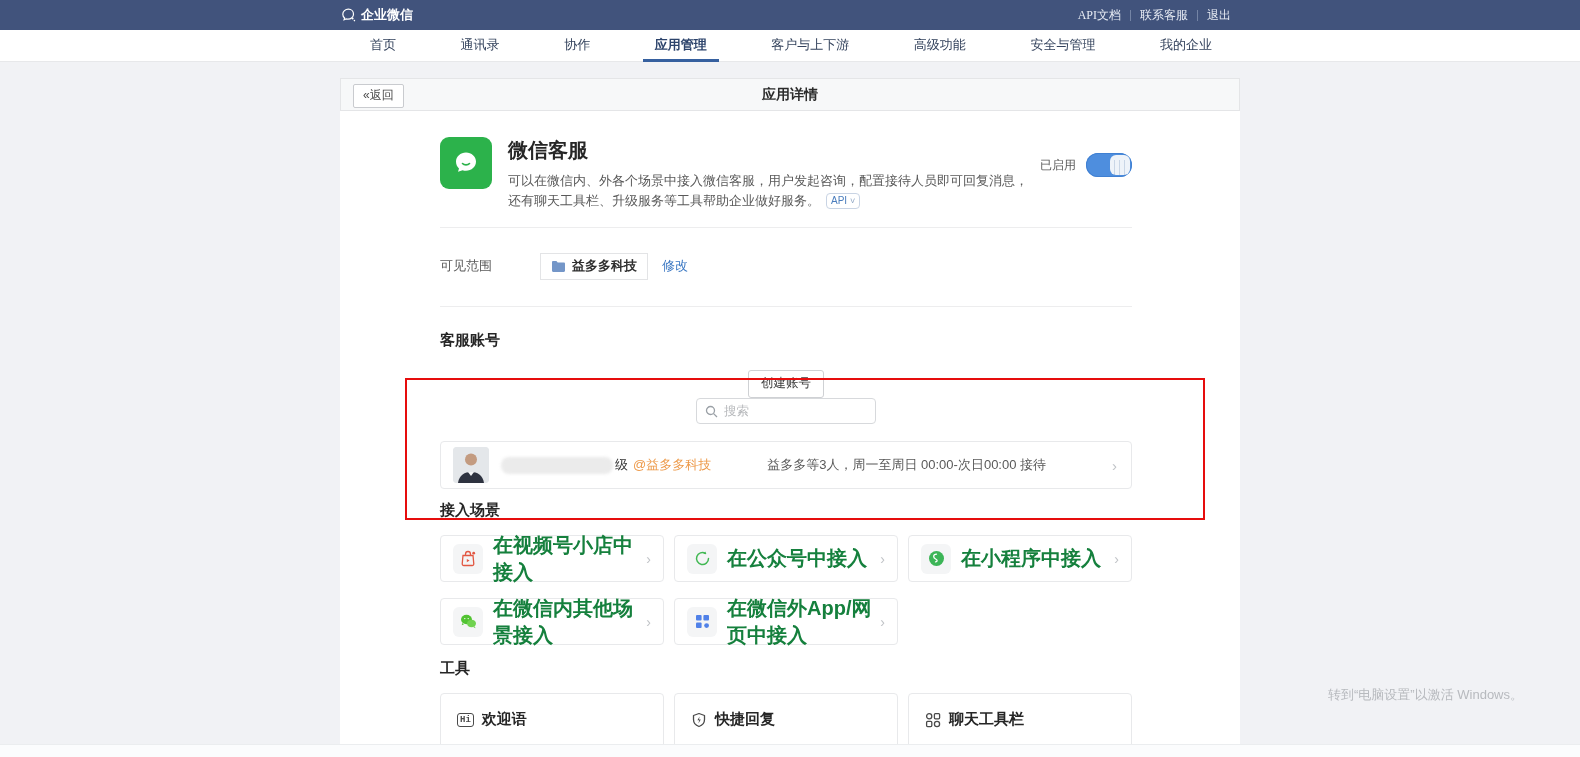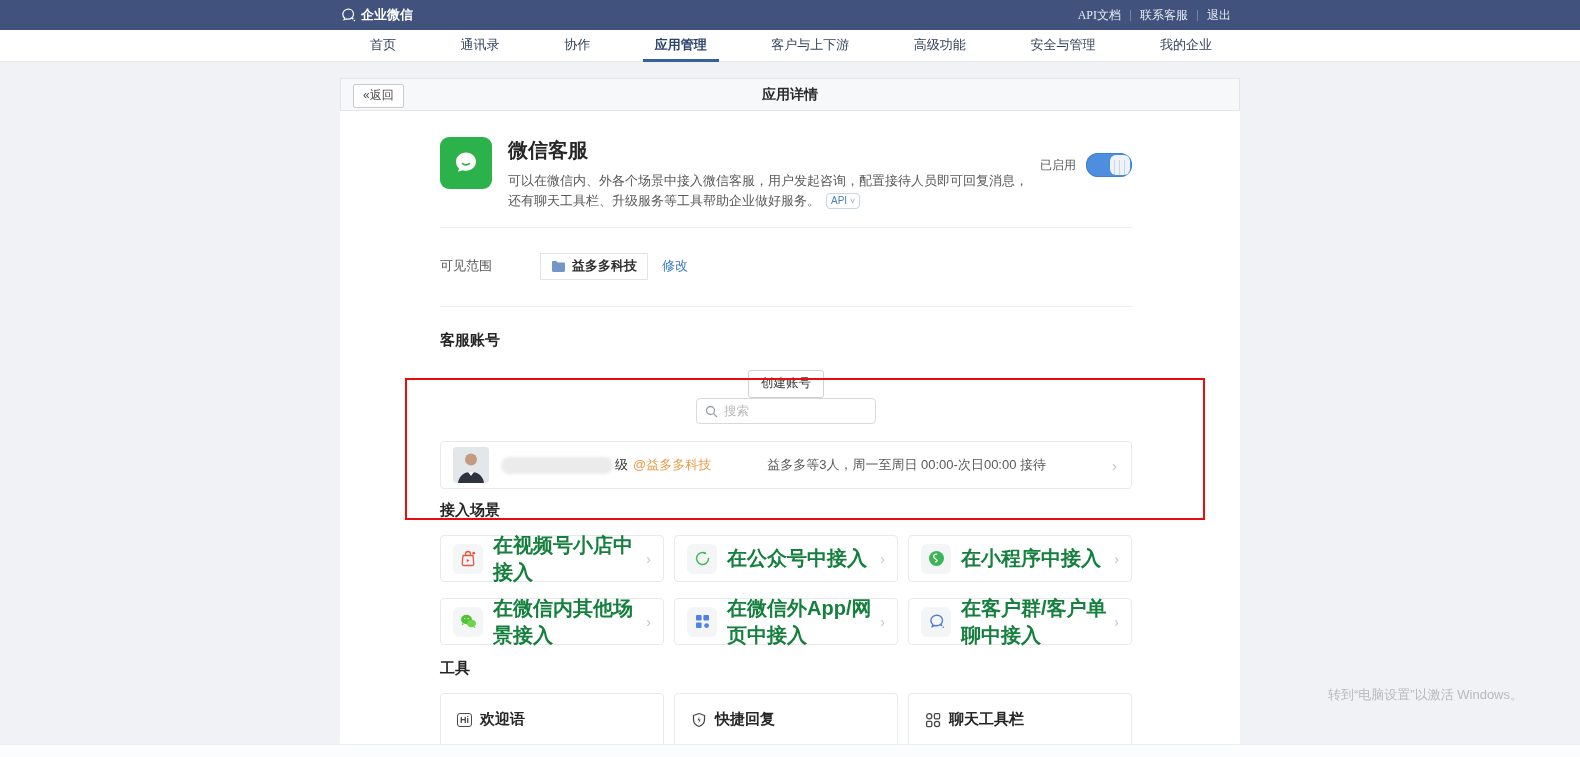--- a/index.html
+++ b/index.html
@@ -84,21 +84,21 @@
   .grid3 { display:grid; grid-template-columns:repeat(3,1fr); gap:16px 10px; margin-top:15px; }
   .scene-card { height:47px; border:1px solid #e8e9eb; border-radius:4px; background:#fff; display:flex; align-items:center; padding:0 12px; cursor:pointer; }
   .icon-box { width:30px; height:30px; border-radius:6px; background:#f4f5f6; flex:none; display:flex; align-items:center; justify-content:center; }
   .scene-label { font-size:20px; font-weight:bold; color:#15803d; margin-left:10px; }
   .scene-card .chev { margin-left:auto; font-size:14px; }
 
   
   .tools-grid { display:grid; grid-template-columns:repeat(3,1fr); gap:10px; margin-top:15px; }
   .tool-card { border:1px solid #e8e9eb; border-radius:4px; background:#fff; padding:16px 16px 0; height:150px; overflow:hidden; cursor:pointer; }
   .tool-head { display:flex; align-items:center; gap:8px; font-size:15px; font-weight:bold; color:#262626; }
-  .hi-icon { font-size:9px; font-weight:bold; color:#4a4a4a; border:1.4px solid #4a4a4a; border-radius:3px; padding:0 2px; line-height:12px; }
+  .hi-icon { font-size:9px; font-weight:bold; color:#4a4a4a; border:1.4px solid #4a4a4a; border-radius:3px; padding:0 2px; line-height:12px;font-family:Liberation Mono, monospace; }
   .tool-desc { margin-top:12px; font-size:12.5px; color:#595959; line-height:20px; }
 
   
   .red-box { position:absolute; left:65px; top:267px; width:800px; height:142px; border:2px solid #e60d0d; pointer-events:none; z-index:5; }
 
   
   .watermark { position:absolute; left:1288px; top:681px; color:rgba(125,130,136,.55); }
   .wm1 { font-size:21px; }
   .wm2 { font-size:13px; margin-top:5px; color:rgba(125,130,136,.5);margin-left:40px; }
   .bottom-strip { position:absolute; left:0; bottom:0; width:1580px; height:13px; background:#fbfcfd; border-top:1px solid #ebedef; z-index:6; }
@@ -272,31 +272,20 @@
       <div class="scene-card">
         <span class="icon-box">
           <svg width="17" height="17" viewBox="0 0 17 17">
               <rect x="2" y="2" width="5.6" height="5.6" rx="1" fill="#5081e8"></rect>
               <rect x="9.4" y="2" width="5.6" height="5.6" rx="1" fill="#5081e8"></rect>
               <rect x="2" y="9.4" width="5.6" height="5.6" rx="1" fill="#5081e8"></rect>
               <rect x="10.2" y="10.2" width="4.8" height="4.8" rx="2.4" fill="#5081e8"></rect>
             </svg>
         </span>
         <span class="scene-label">在微信外App/网页中接入</span>
-        <span class="chev"></span>
-      </div>
-      <div class="scene-card">
-        <span class="icon-box">
-          <svg width="17" height="17" viewBox="0 0 17 17">
-              <path d="M14.5 7.5c0 3-2.6 5.3-6 5.3-.7 0-1.4-.1-2-.3l-2.3 1 .6-2c-1.2-1-1.9-2.4-1.9-4 0-3 2.6-5.3 6-5.3s5.6 2.3 5.6 5.3z" fill="none" stroke="#4a7fd1" stroke-width="1.4"></path>
-              <circle cx="13.4" cy="12.3" r="1" fill="#4a7fd1"></circle>
-              <circle cx="15.2" cy="14.3" r="0.8" fill="#4a7fd1"></circle>
-            </svg>
-        </span>
-        <span class="scene-label">在客户群/客户单聊中接入</span>
         <span class="chev"></span>
       </div>
     </div>
 
     <h2 class="sec sec-tools">工具</h2>
 
     <div class="tools-grid">
       <div class="tool-card">
         <div class="tool-head">
           <span class="hi-icon">Hi</span>

